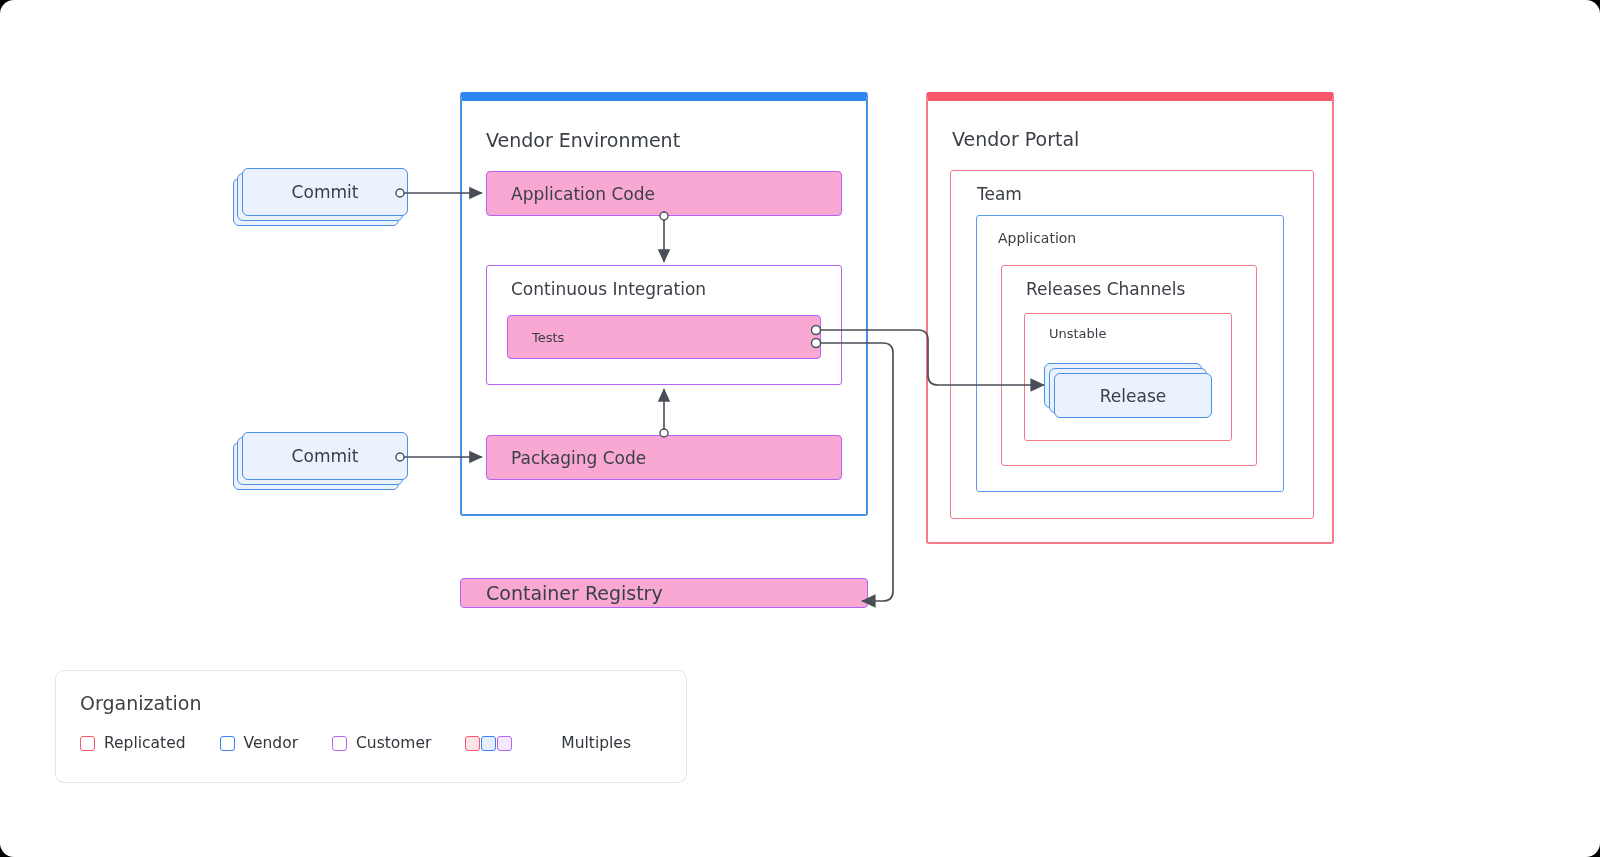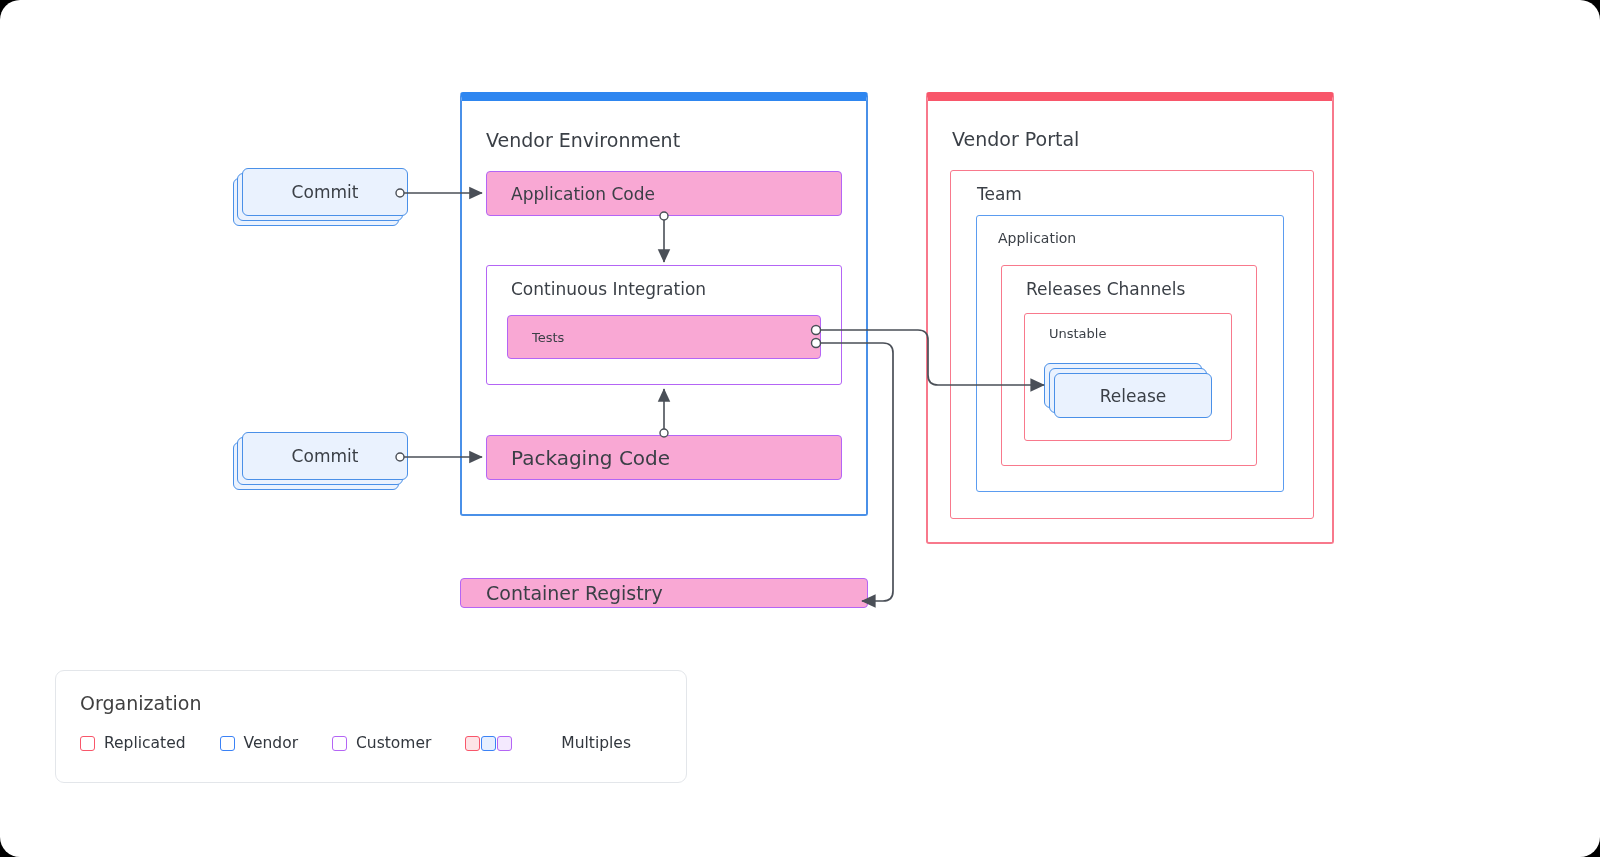--- a/index.html
+++ b/index.html
@@ -13,21 +13,21 @@
     height: 857px;
     overflow: hidden;
     font-family: "DejaVu Sans", "Liberation Sans", sans-serif;
   }
 
   #canvas {
     position: relative;
     width: 1600px;
     height: 857px;
     background: #ffffff;
-    border-radius: 20px;
+    border-radius: 14px;
     overflow: hidden;
   }
 
   
   .group {
     position: absolute;
     box-sizing: border-box;
     background: transparent;
   }
   .group > .group-title {
@@ -178,21 +178,21 @@
 
   <div class="group plain-purple" style="left:486px; top:265px; width:356px; height:120px;">
     <div class="group-title" style="left:24px; top:13px; font-size:17px;">Continuous Integration</div>
   </div>
 
   <div class="node purple" style="left:507px; top:315px; width:314px; height:44px;">
     <span class="node-label" style="font-size:13px;text-align:right;">Tests</span>
   </div>
 
   <div class="node purple" style="left:486px; top:435px; width:356px; height:45px;">
-    <span class="node-label" style="font-size:20px;">Packaging Code</span>
+    <span class="node-label" style="font-size:17px;">Packaging Code</span>
   </div>
 
   <div class="node purple" style="left:460px; top:578px; width:408px; height:30px;">
     <span class="node-label" style="padding-left:25px; font-size:19px;">Container Registry</span>
   </div>
 
   <div class="stack" style="left:233px; top:168px; width:175px; height:58px;">
     <div class="layer l3" style="width:166px; height:48px;"></div>
     <div class="layer l2" style="width:166px; height:48px;"></div>
     <div class="layer l1" style="width:166px; height:48px;"></div>

